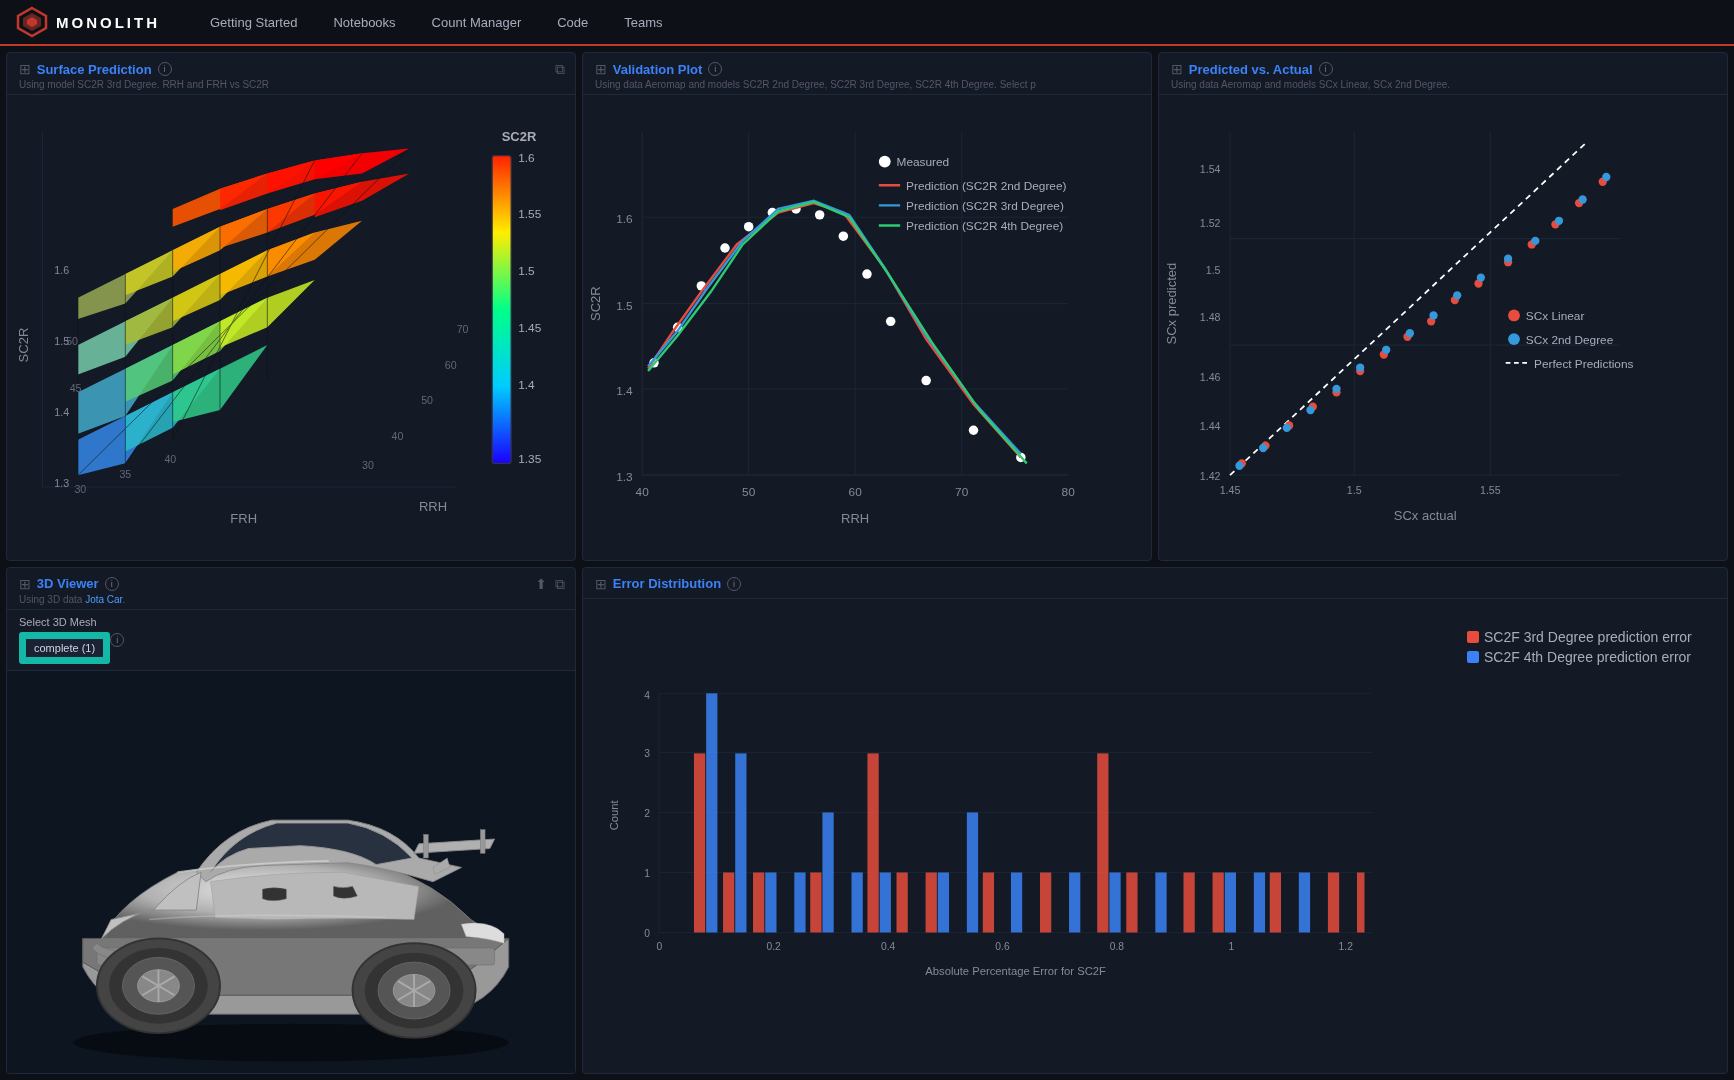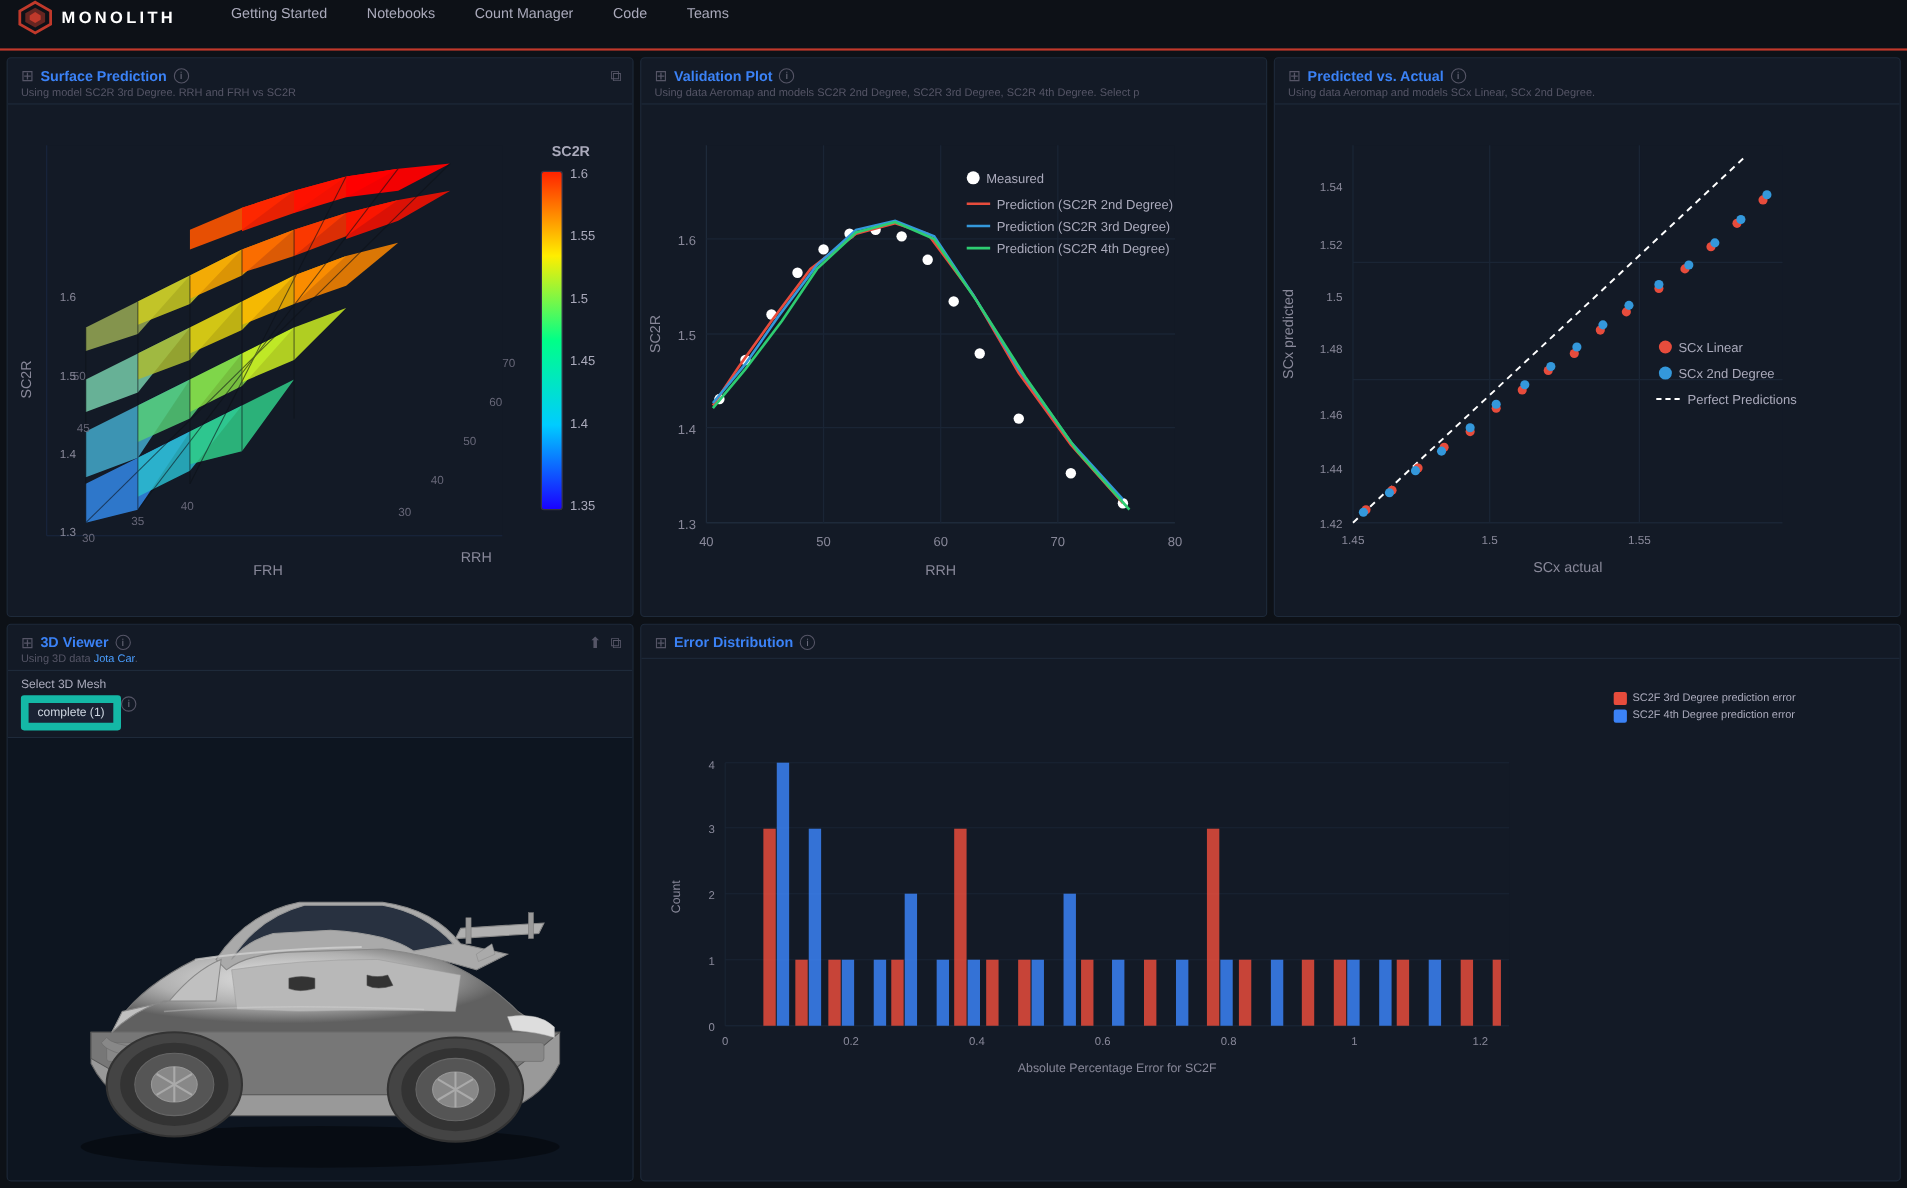--- a/index.html
+++ b/index.html
@@ -12,21 +12,21 @@
       min-height: 1080px;
       overflow: hidden;
     }
 
     
     nav {
       background: #0d1117;
       border-bottom: 2px solid #c0392b;
       height: 46px;
       display: flex;
-      align-items: flex-start;
+      align-items: center;
       padding: 0 16px;
       gap: 32px;
     }
     .nav-logo {
       display: flex;
       align-items: center;
       gap: 8px;
       margin-right: 16px;
     }
     .logo-icon {
@@ -168,21 +168,21 @@
       font-weight: 600;
       color: #dde4f0;
       margin-bottom: 8px;
     }
 
     
     .legend {
       display: flex;
       flex-direction: column;
       gap: 4px;
-      font-size: 10px;
+      font-size: 14px;
       color: #aab;
     }
     .legend-item {
       display: flex;
       align-items: center;
       gap: 5px;
     }
     .legend-color {
       width: 12px;
       height: 12px;

